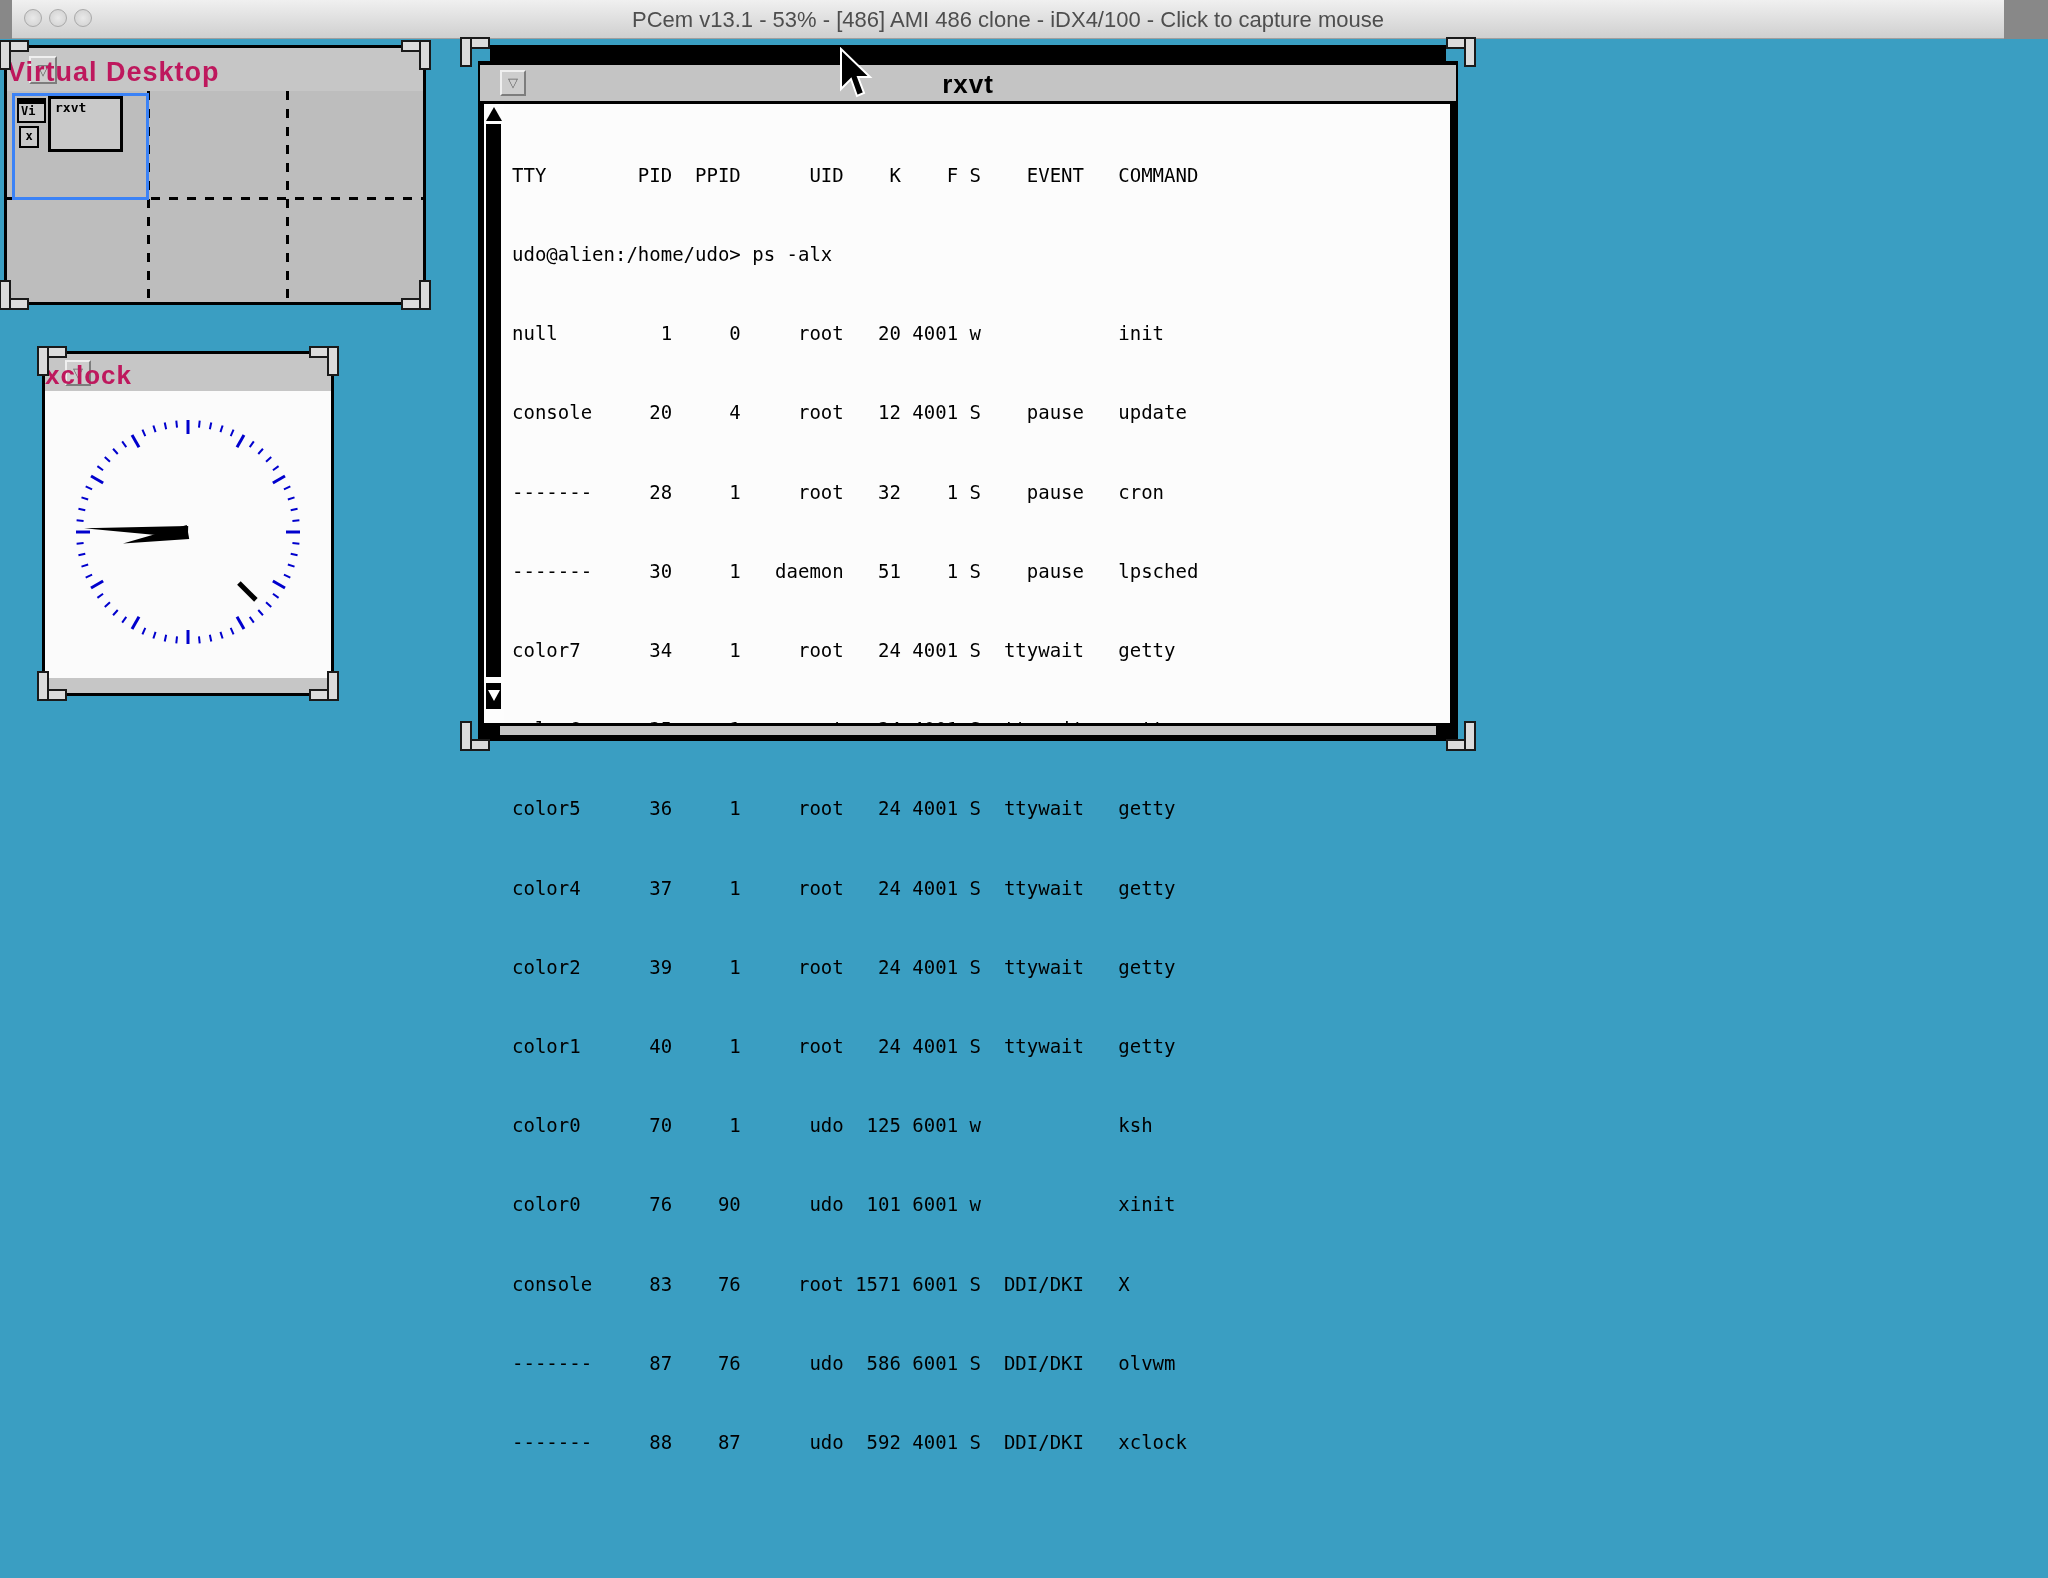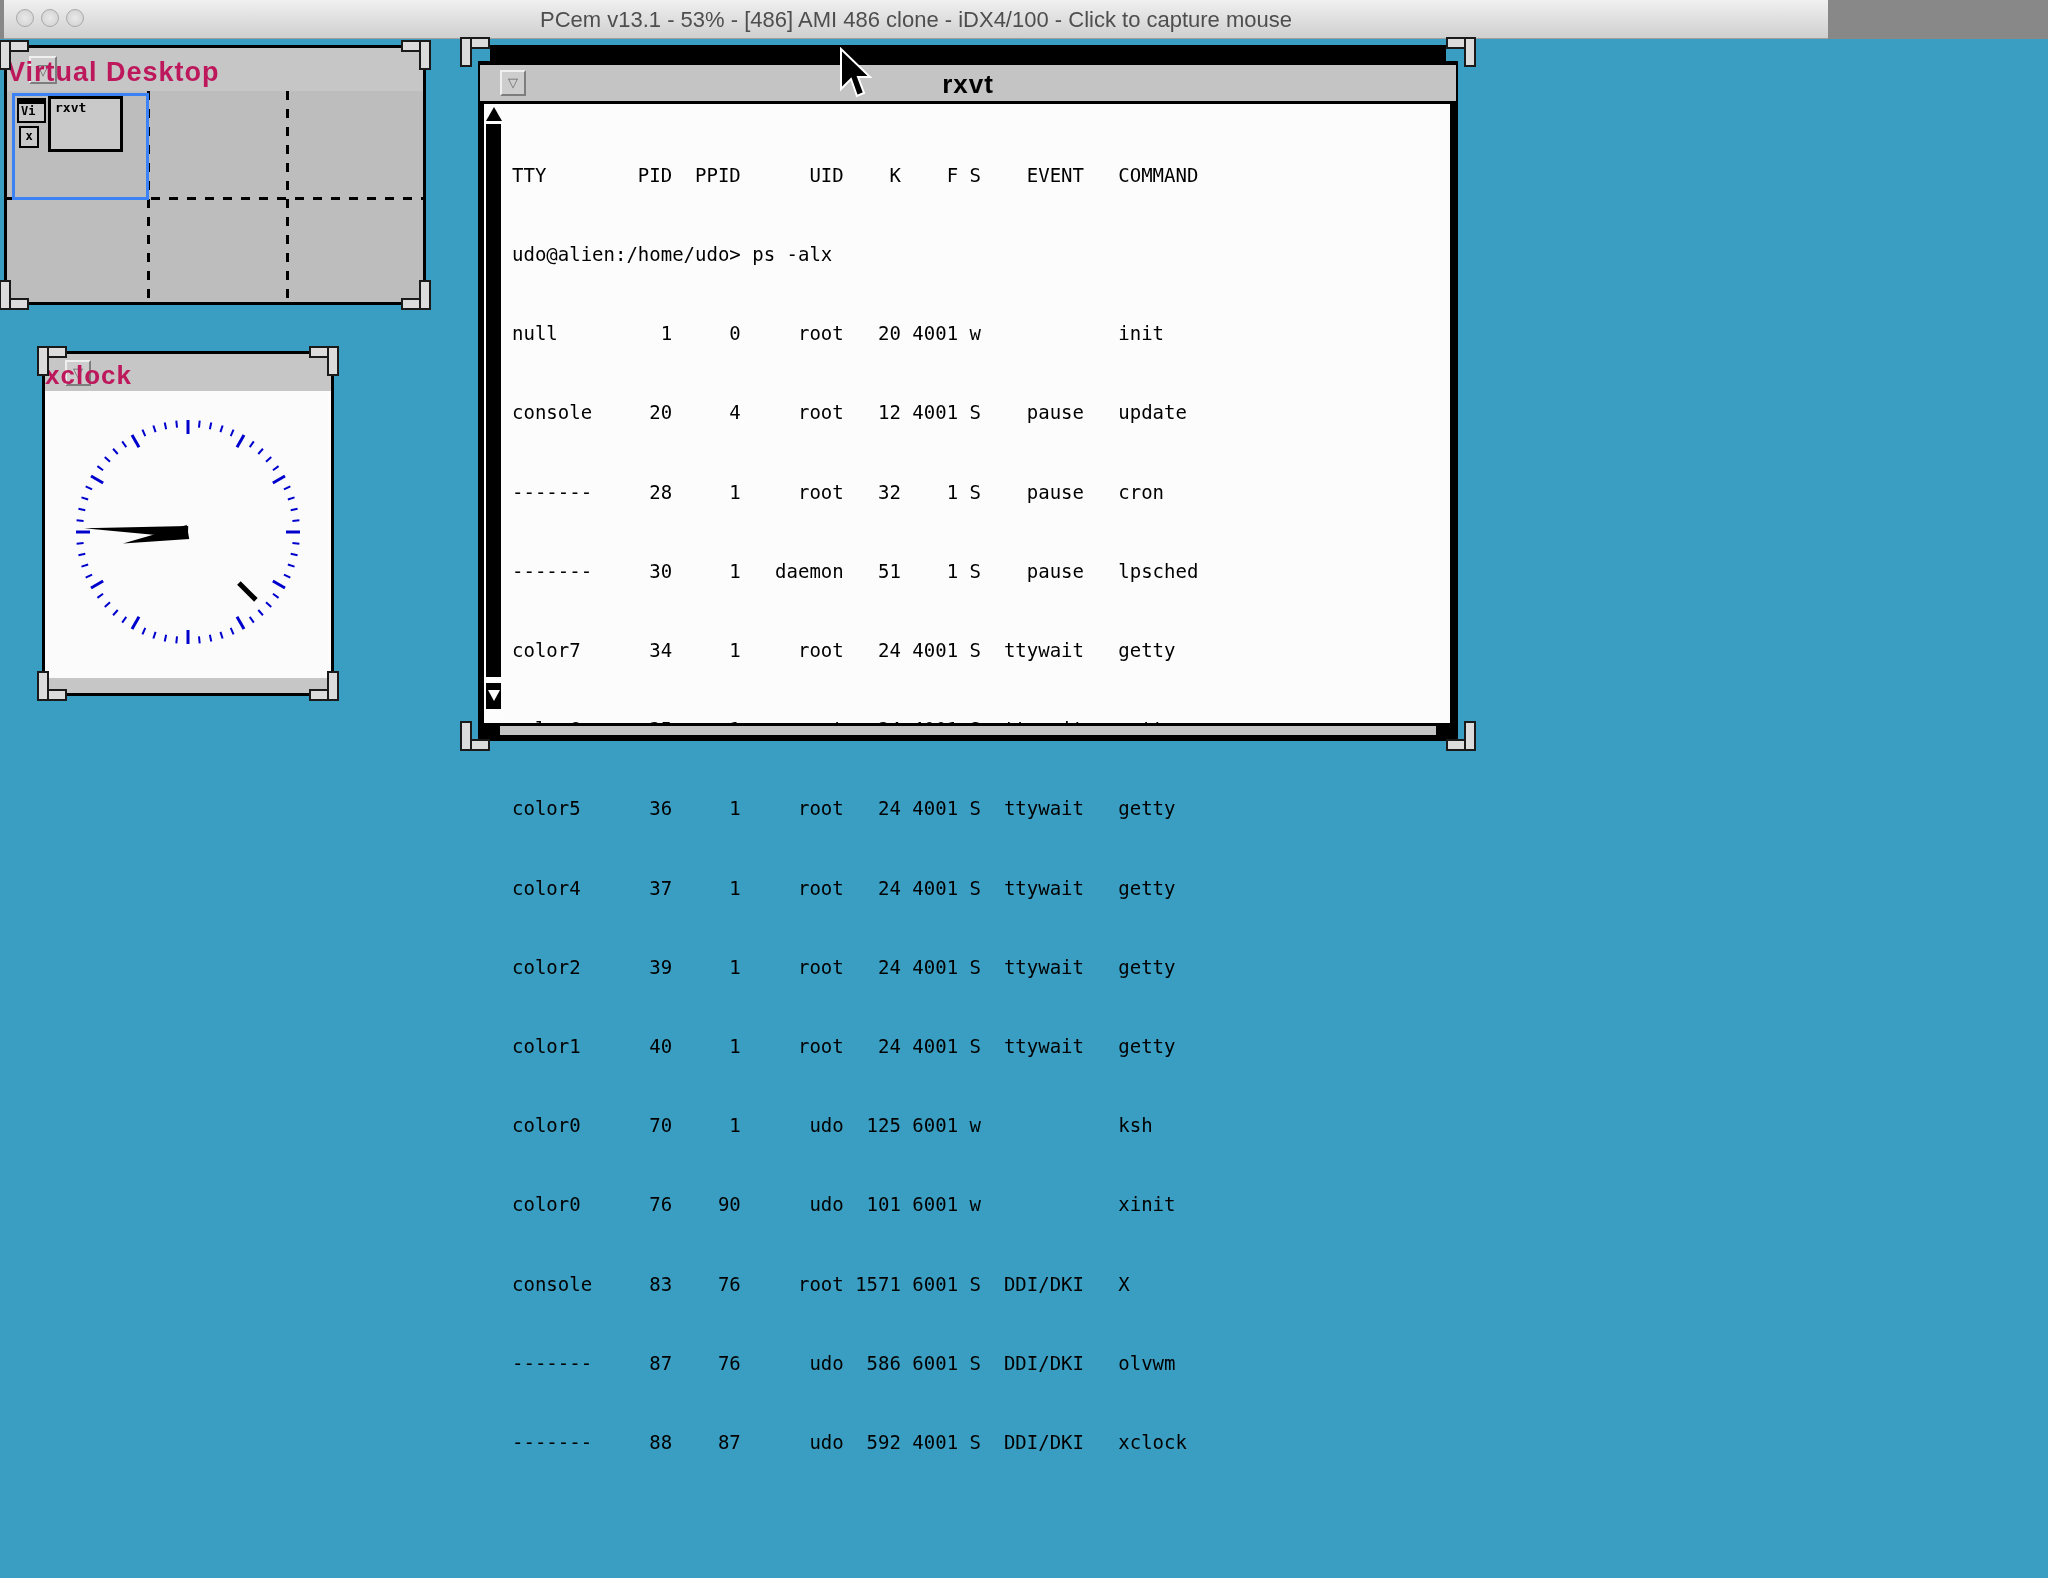--- a/index.html
+++ b/index.html
@@ -1,21 +1,21 @@
 <!DOCTYPE html>
 <html style="--desktop_teal: #3a9ec2; --window_gray: #c6c6c6; --content_gray: #bdbdbd; --clock_tick_blue: #0000cd; --terminal_bg: #fcfcfc; --terminal_fg: #000000;"><head>
 <meta charset="utf-8">
 <style>
   html,body{margin:0;padding:0;}
   body{width:2048px;height:1578px;overflow:hidden;background:#888;
        font-family:"Liberation Sans", sans-serif;}
   #stage{position:relative;width:2048px;height:1578px;}
 
   
-  #macbar{position:absolute;left:4px;top:0;width:1824px;height:38px;
+  #macbar{position:absolute;left:12px;top:0;width:1992px;height:38px;
     background:linear-gradient(#f0f0f0,#cfcfcf);border-bottom:1px solid #9f9f9f;}
   #macbar .mtitle{position:absolute;left:0;right:0;top:7px;text-align:center;
     font-size:22px;color:#4e4e4e;}
   .traffic{position:absolute;top:9px;width:18px;height:18px;border-radius:50%;
     border:1.5px solid #a9a9a9;background:radial-gradient(#e9e9e9,#cfcfcf);box-sizing:border-box;}
   #tl-close{left:12px;} #tl-min{left:37px;} #tl-zoom{left:62px;}
 
   
   #desktop{position:absolute;left:0;top:39px;width:2048px;height:1539px;
     background:var(--desktop_teal,#3a9ec2);}

